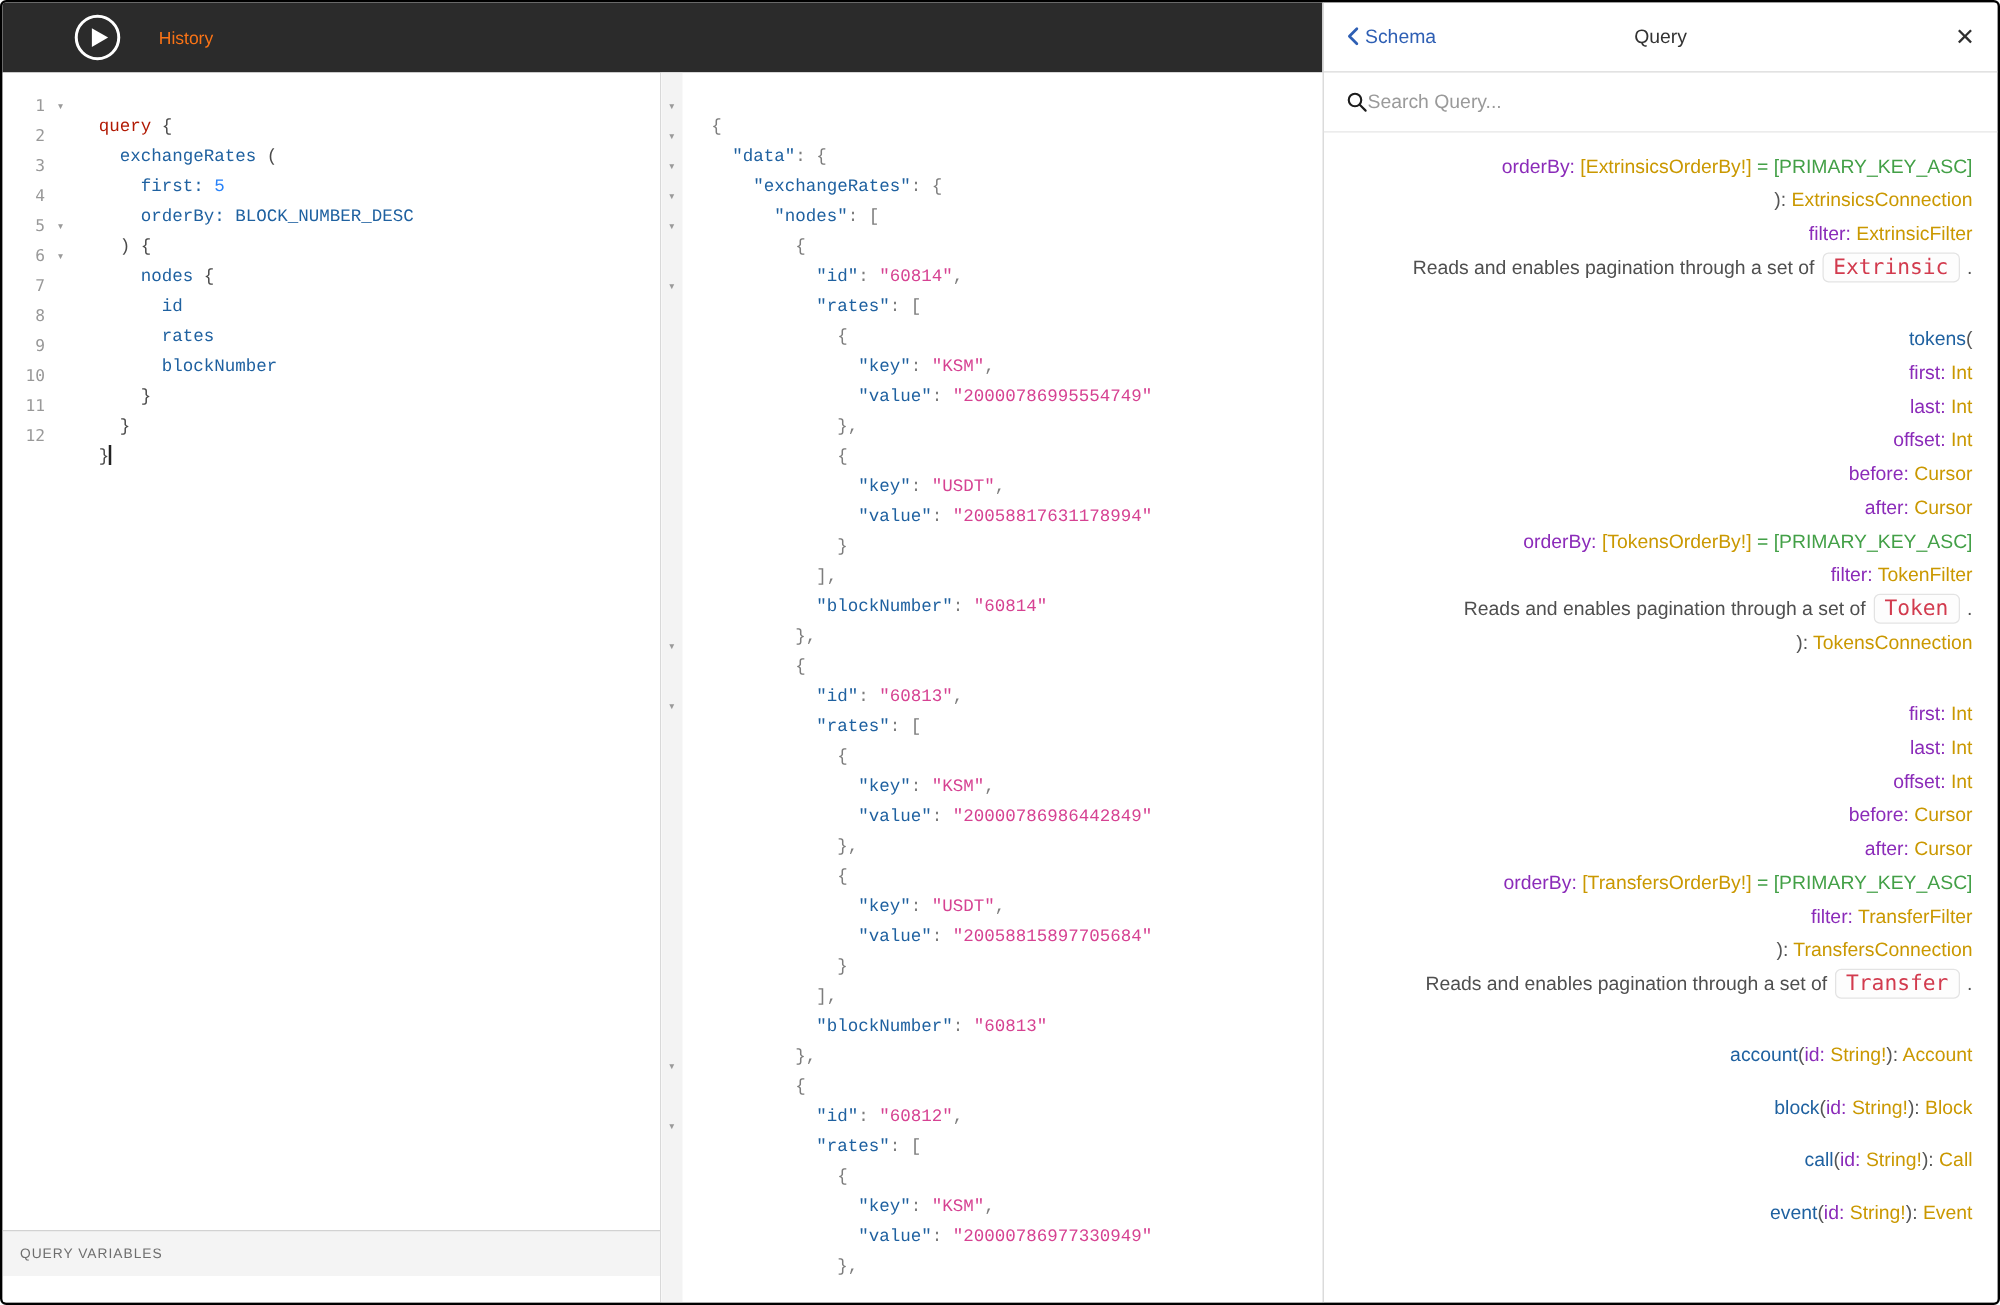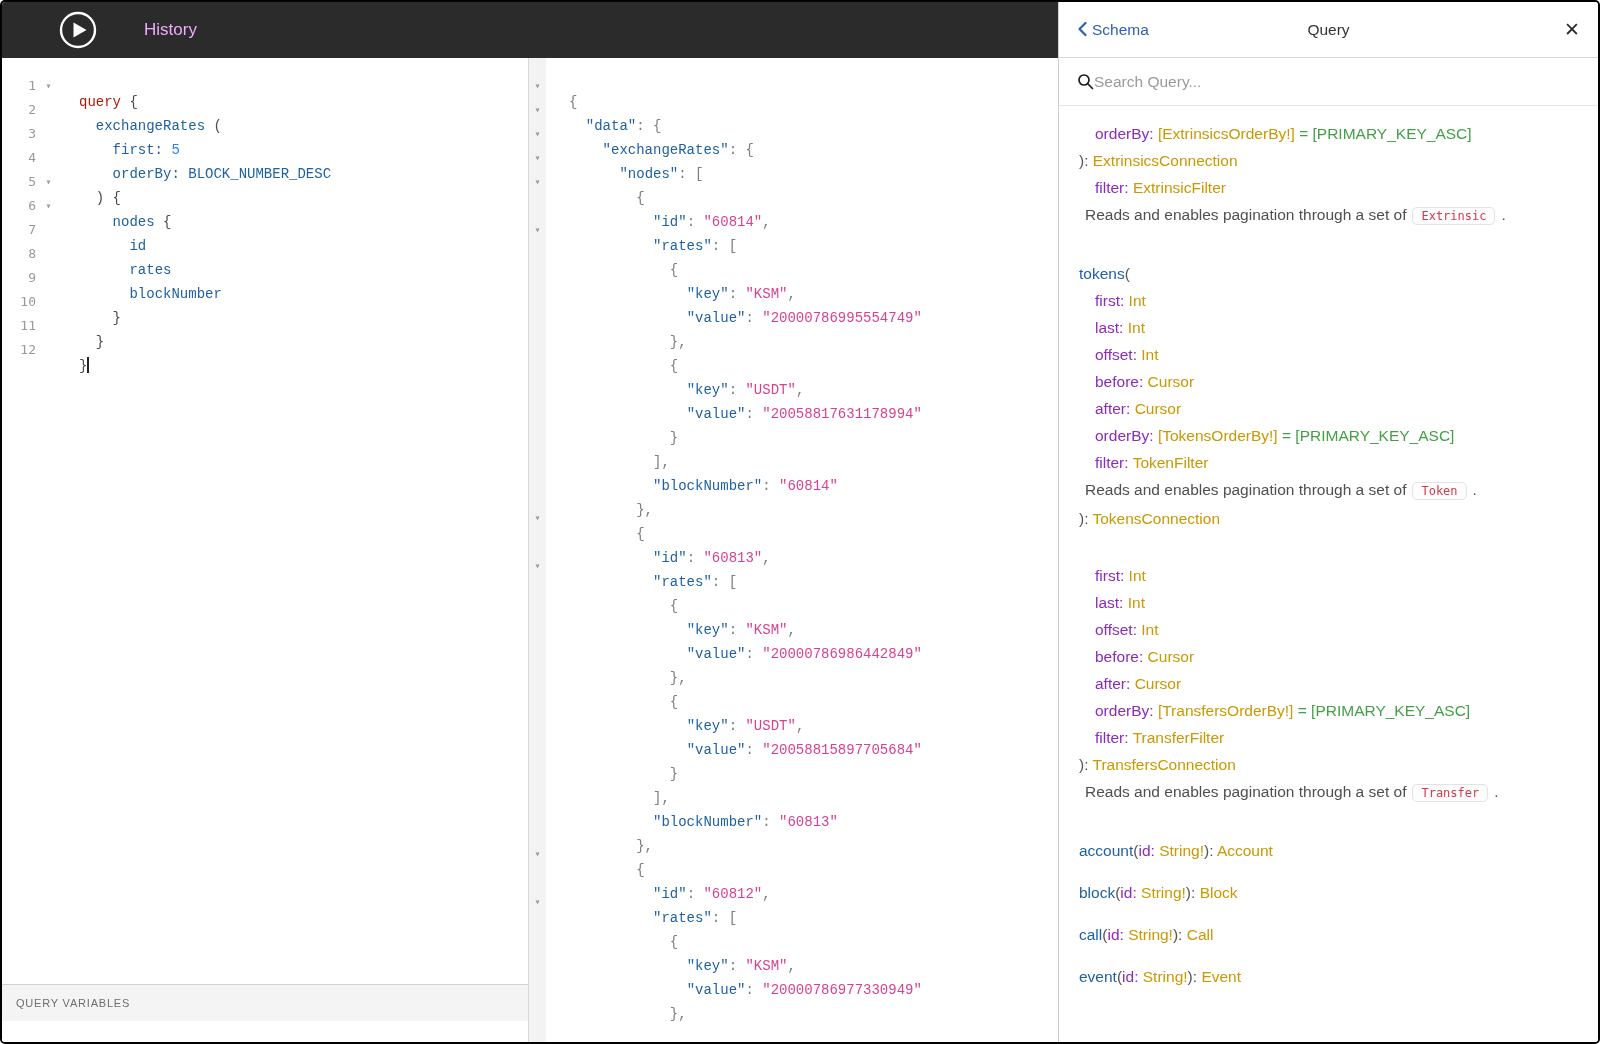--- a/index.html
+++ b/index.html
@@ -14,21 +14,21 @@
   .app { display: flex; width: 100%; height: 100%; }
 
   
   .main-col { width: 1056px; flex: 0 0 1056px; display: flex; flex-direction: column; height: 100%; }
   .topbar {
     flex: 0 0 56px; height: 56px;
     background: var(--topbar-bg, #2b2b2b);
     display: flex; align-items: center;
   }
   .execute-btn { margin-left: 56px; width: 40px; height: 40px; background: none; border: none; cursor: pointer; padding: 0; }
-  .history-btn { margin-left: 46px; color: #f0abfc; font-size: 17px; cursor: pointer; }
+  .history-btn { margin-left: 29px; color: #f97316; font-size: 14px; cursor: pointer; }
 
   .panes { flex: 1; display: flex; overflow: hidden; background: #fff; }
 
   .query-pane { width: 527px; flex: 0 0 527px; border-right: 1px solid #d8d8d8; display: flex; flex-direction: column; overflow: hidden; }
   .code-area { flex: 1; padding-top: 16px; font-family: "DejaVu Sans Mono", monospace; font-size: 14px; overflow: hidden; }
   .ed-line { display: flex; height: 24px; line-height: 24px; }
   .ln { flex: 0 0 38px; width: 38px; text-align: right; padding-right: 4px; color: #999; font-size: 13px; }
   .fold { flex: 0 0 17px; width: 17px; text-align: center; color: #9a9a9a; font-size: 10px; cursor: pointer; }
   pre.code { margin: 16px; padding-left: 6px; font-family: Liberation Mono, monospace; font-size: inherit; line-height: inherit; white-space: pre; }
 
@@ -66,30 +66,30 @@
   .doc-title { position: absolute; left: 0; right: 0; text-align: center; color: #333; font-size: 15.5px; pointer-events: none; }
   .doc-close { margin-left: auto; font-size: 19px; color: #2f2f2f; cursor: pointer; z-index: 2; }
 
   .doc-search { flex: 0 0 48px; display: flex; align-items: center; gap: 0; padding: 0 18px; border-bottom: 1px solid #e6e6e6; }
   .doc-search input { flex: 1; border: none; outline: none; font-size: 15.5px; color: #333; font-family: "Liberation Sans", sans-serif; }
   .doc-search input::placeholder { color: #9a9a9a; }
 
   .doc-content { flex: 1; overflow: hidden; padding: 14px 20px 0 20px; font-size: 15.5px; line-height: 27px; color: #333; }
   .doc-entry { margin-bottom: 30px; }
   .doc-entry.inline-entry { margin-bottom: 15px; }
-  .doc-line { white-space: pre-wrap; }
+  .doc-line { white-space: pre-wrap; text-align: right; }
   .arg-line { padding-left: 16px; }
   .desc-line { padding-left: 6px; color: #4f4f4f; }
   .fname { color: var(--doc-field, #1F61A0); cursor: pointer; }
   .aname { color: var(--doc-arg, #8B2BB9); }
   .tname { color: var(--doc-type, #CA9800); cursor: pointer; }
   .defval { color: var(--doc-default, #43A047); }
   .dpunc { color: #555; }
   .pill {
-    font-family: "DejaVu Sans Mono", monospace; font-size: 12px;
+    font-family: "DejaVu Sans Mono", monospace; font-size: 17px;
     color: var(--pill, #d23b4e);
     border: 1px solid #e3e3e3; background: #fdfdfd;
     border-radius: 5px; padding: 1px 8px; margin: 0 6px; cursor: pointer;
   }
 </style>
 </head>
 <body>
 
 <div class="app">
 

